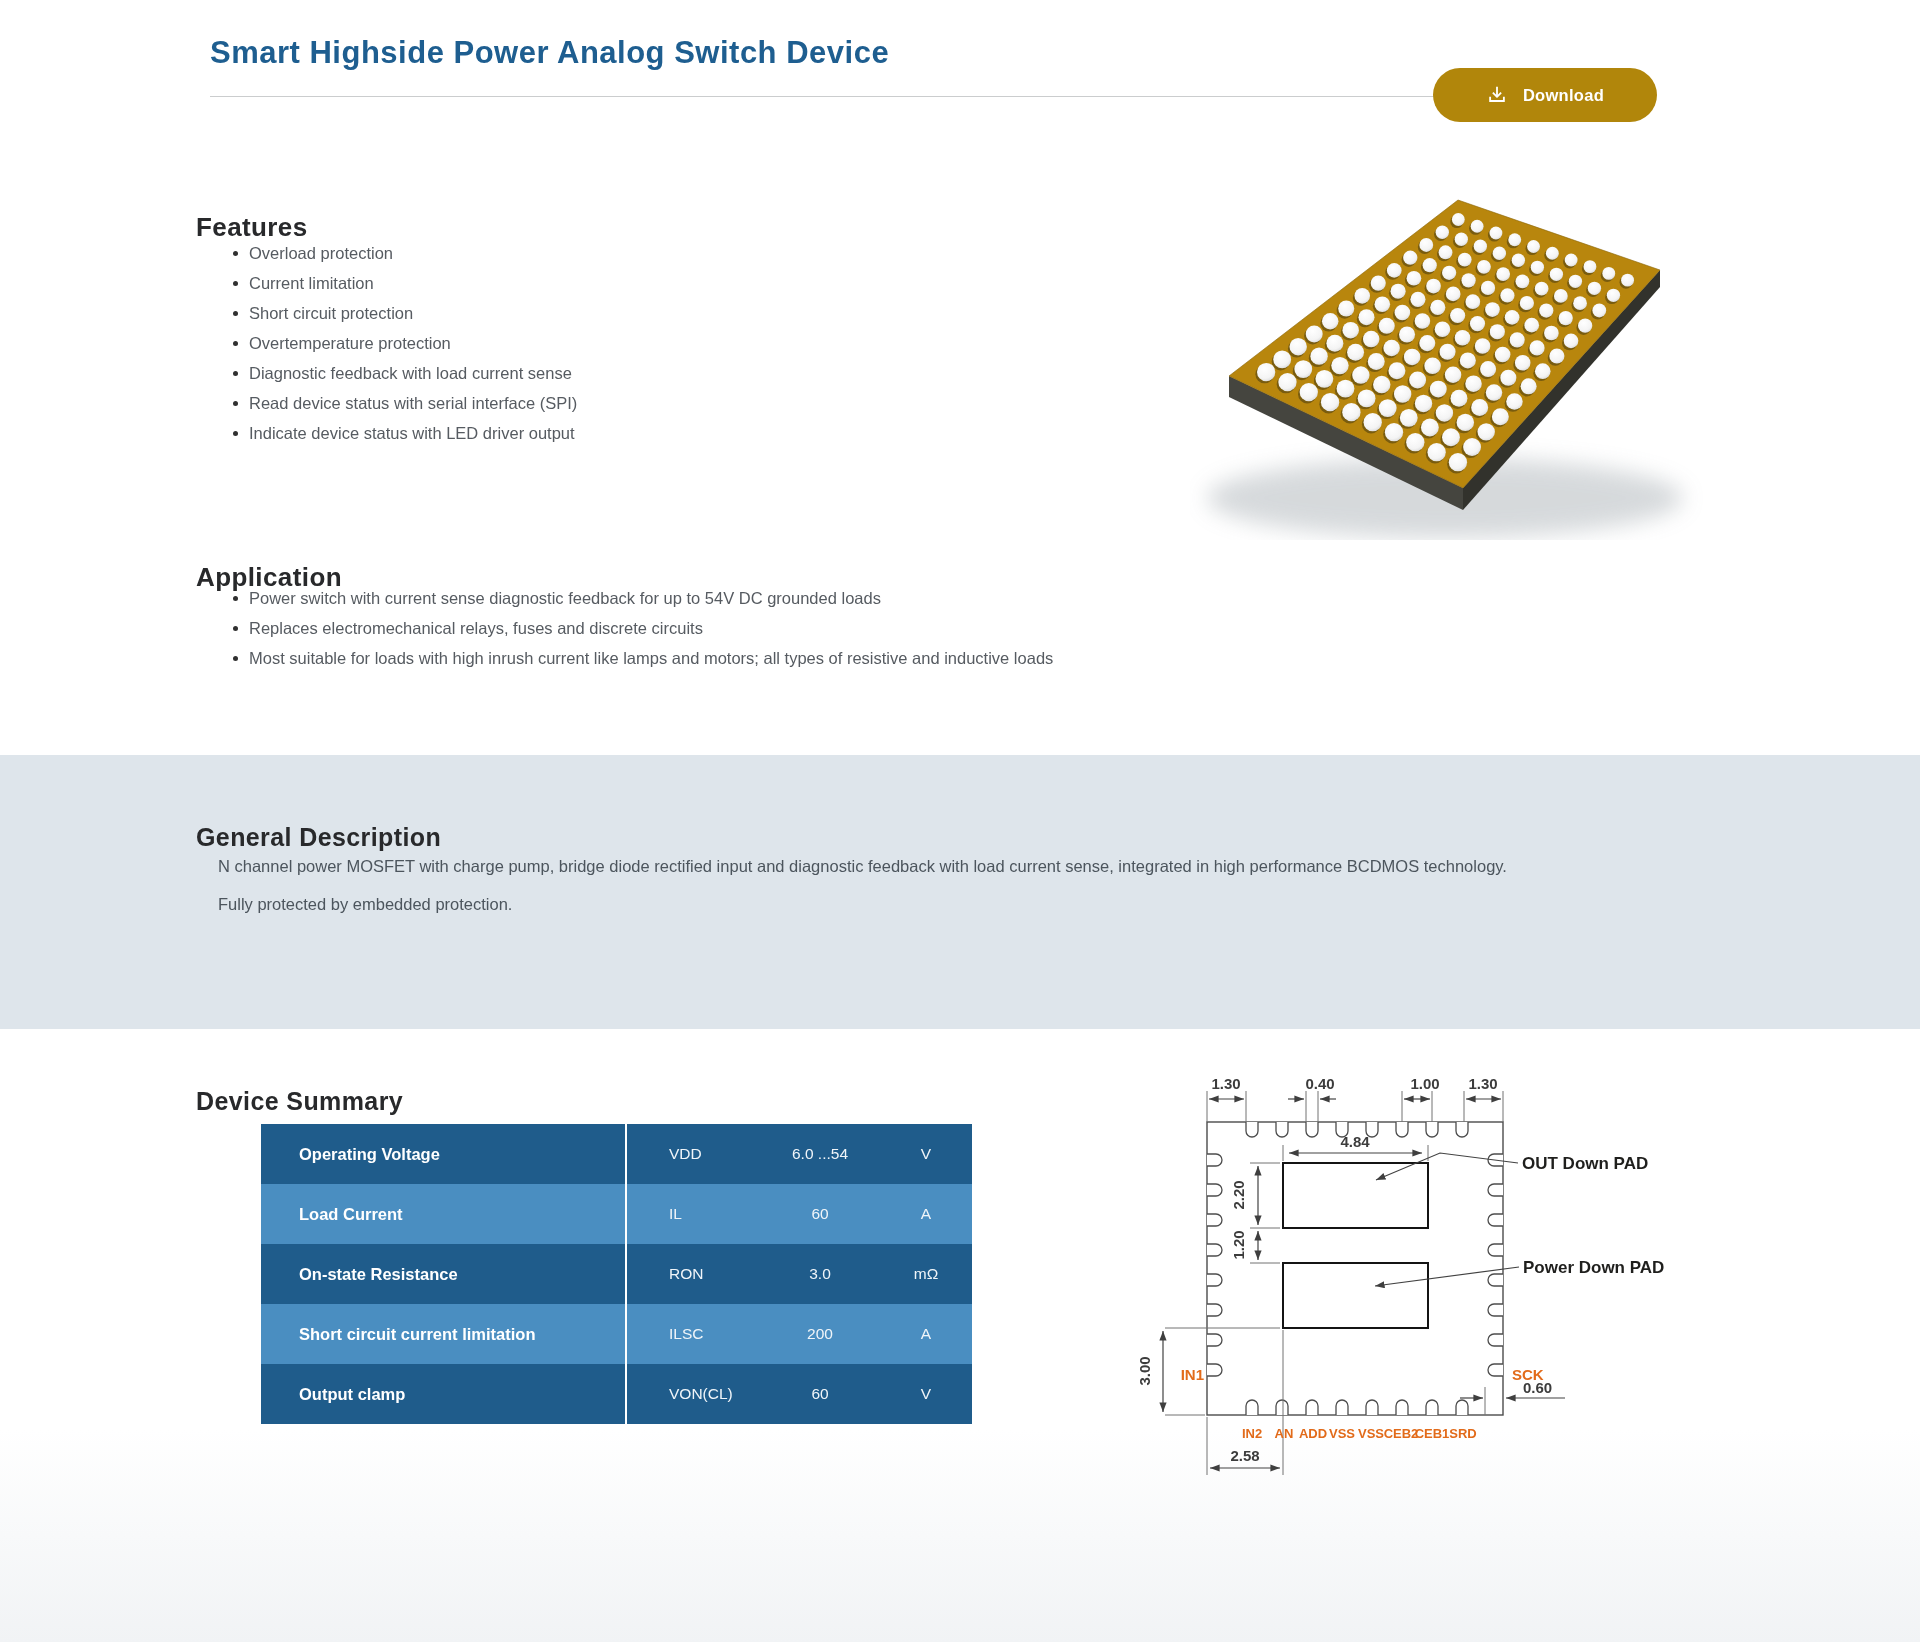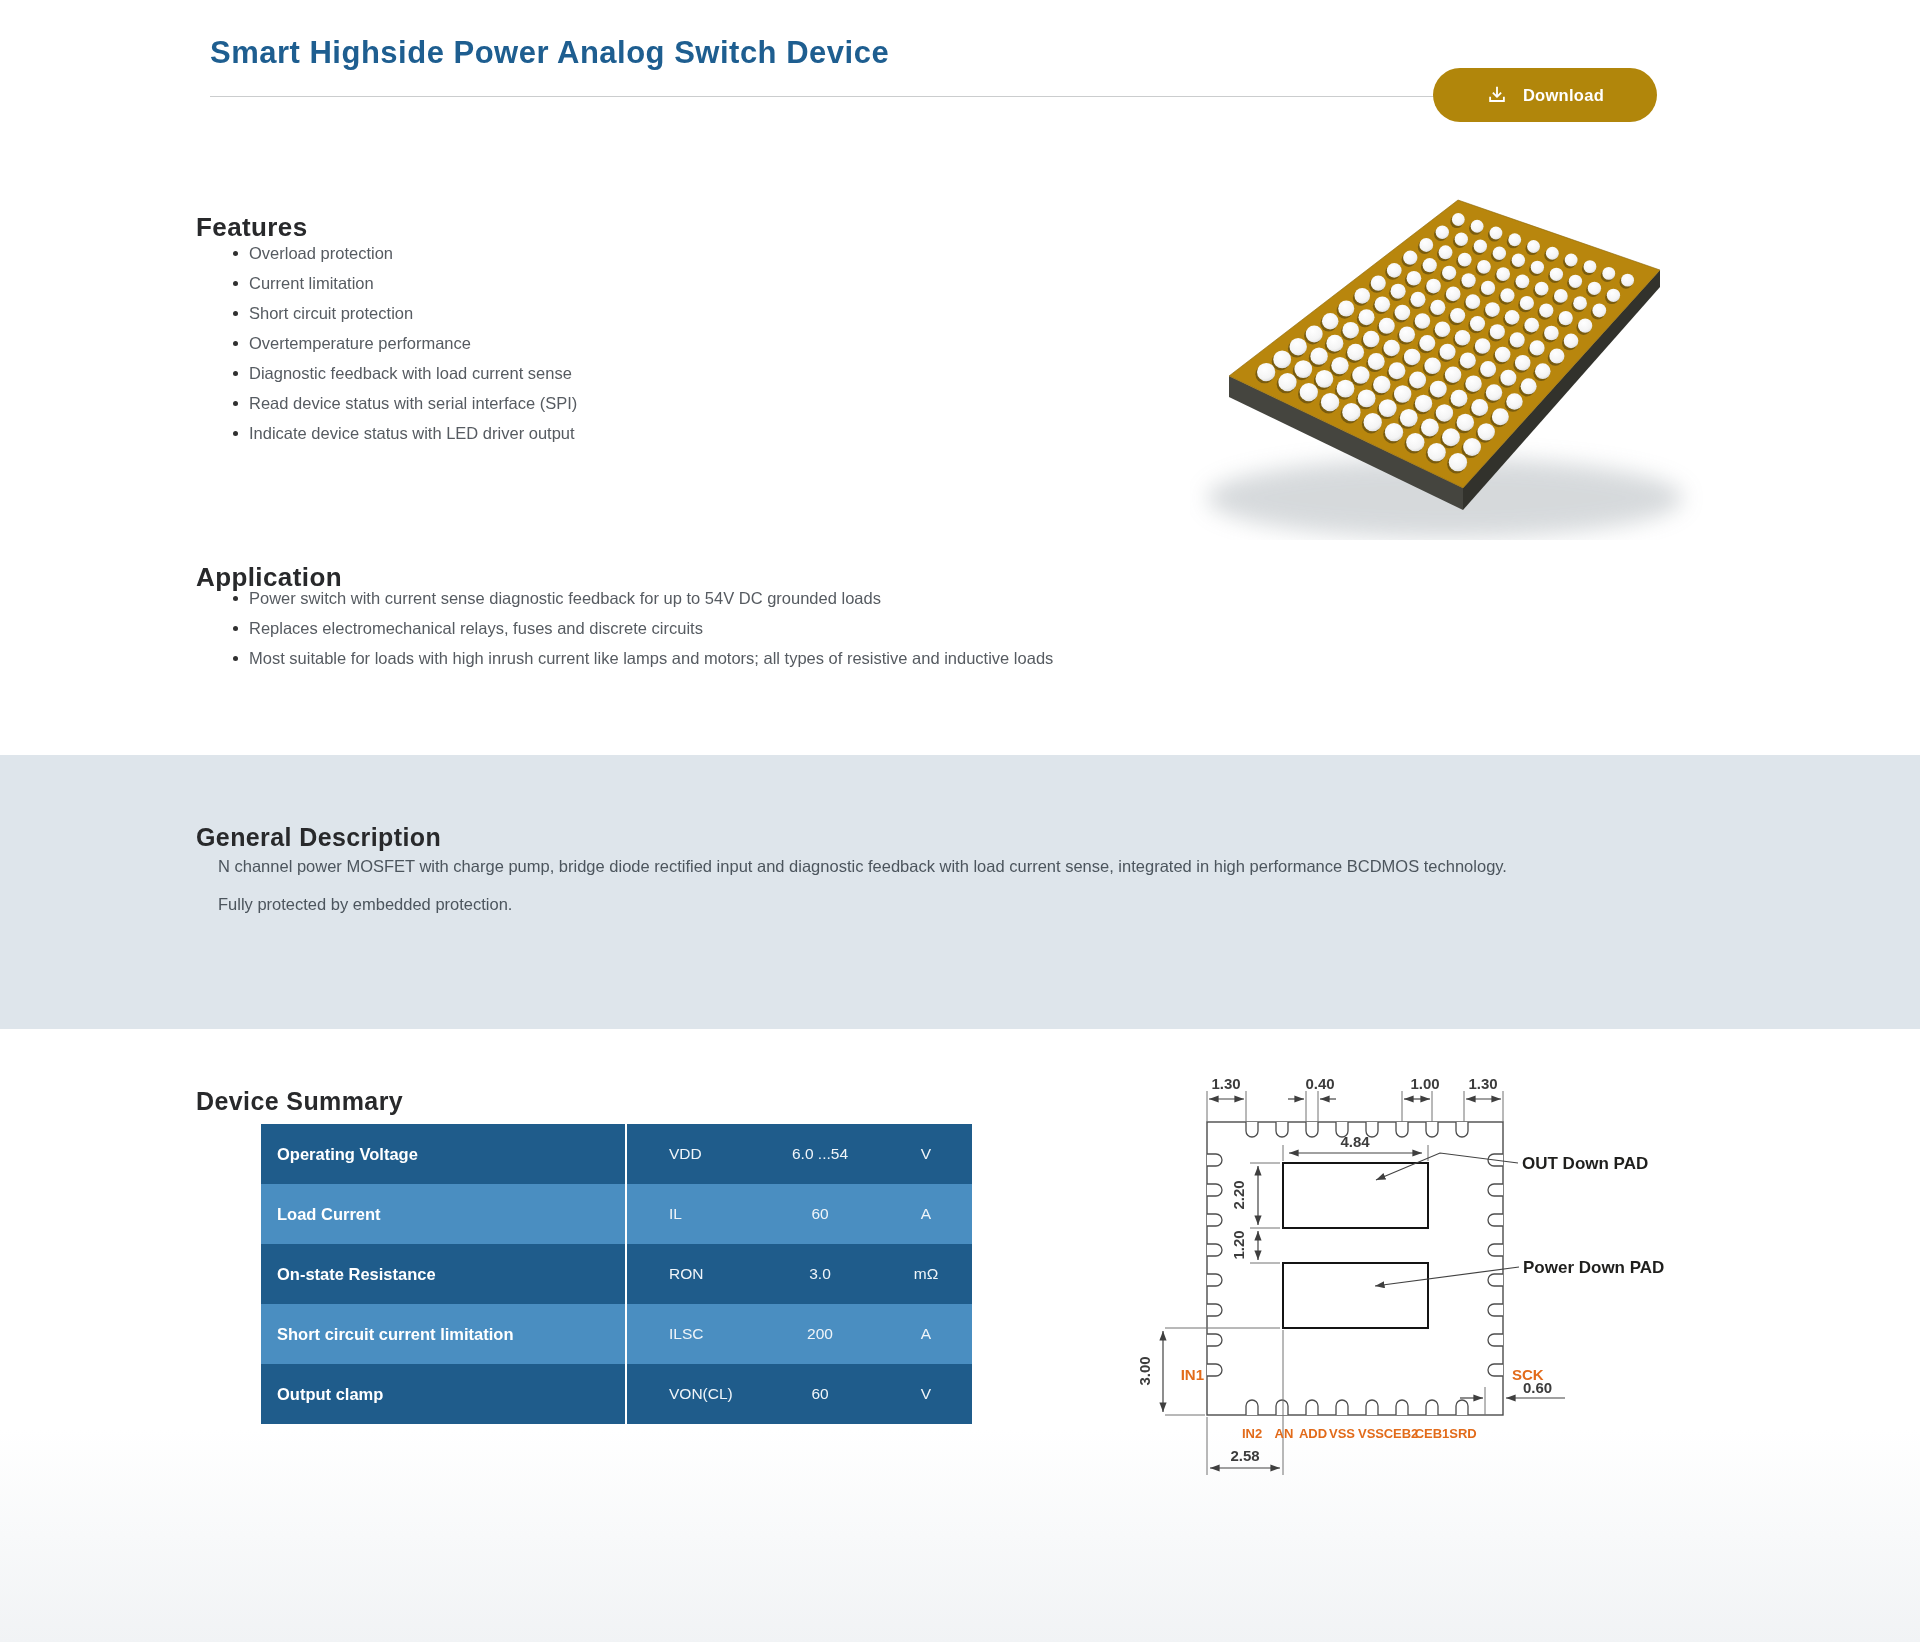--- a/index.html
+++ b/index.html
@@ -28,21 +28,21 @@
   .band{position:absolute;left:0;top:755px;width:1920px;height:274px;background:#dee5eb;}
   .band .sec-h{top:47px;}
   .band-text{position:absolute;left:210px;top:88px;width:1480px;}
   .band-text p{margin:8px;font-size:16.5px;line-height:30px;color:#4c555d;}
 
   .ds-head{top:1066px;font-size:25px;}
   .ds-table{position:absolute;left:261px;top:1124px;width:711px;}
   .ds-row{display:grid;grid-template-columns:366px 133px 120px 92px;align-items:center;height:60px;}
   .ds-row.dark{background:#1f5c8b;}
   .ds-row.light{background:#4a8ec1;}
-  .ds-row .c-param{padding-left:16px;font-size:16.5px;font-weight:700;color:#fff;
+  .ds-row .c-param{padding-left:38px;font-size:16.5px;font-weight:700;color:#fff;
                    border-right:2px solid #fff;height:100%;display:flex;align-items:center;}
   .ds-row .c-sym{padding-left:42px;font-size:15.5px;color:#f0f5f9;}
   .ds-row .c-val{text-align:center;font-size:15.5px;color:#f0f5f9;}
   .ds-row .c-unit{text-align:center;font-size:15.5px;color:#f0f5f9;}
 
   .chip{position:absolute;left:1190px;top:160px;}
   .pkg{position:absolute;left:1130px;top:1065px;}
 
   .pkg text{font-family:"Liberation Sans",sans-serif;}
   .pkg .dim{font-size:15px;font-weight:700;fill:#3c3c3c;}
@@ -70,21 +70,21 @@
       <path d="M4.5 14 v4.5 h15 v-4.5" stroke="#fff" stroke-width="2" fill="none"></path>
     </svg>
     <span>Download</span>
   </button>
 
   <h2 class="sec-h h-tech" style="top:190px">Features</h2>
   <ul class="blist" style="top:238px">
       <li>Overload protection</li>
       <li>Current limitation</li>
       <li>Short circuit protection</li>
-      <li>Overtemperature performance</li>
+      <li>Overtemperature protection</li>
       <li>Diagnostic feedback with load current sense</li>
       <li>Read device status with serial interface (SPI)</li>
       <li>Indicate device status with LED driver output</li>
     </ul>
 
   <h2 class="sec-h h-tech" style="top:540px">Application</h2>
   <ul class="blist" style="top:583px">
       <li>Power switch with current sense diagnostic feedback for up to 54V DC grounded loads</li>
       <li>Replaces electromechanical relays, fuses and discrete circuits</li>
       <li>Most suitable for loads with high inrush current like lamps and motors; all types of resistive and inductive loads</li>

